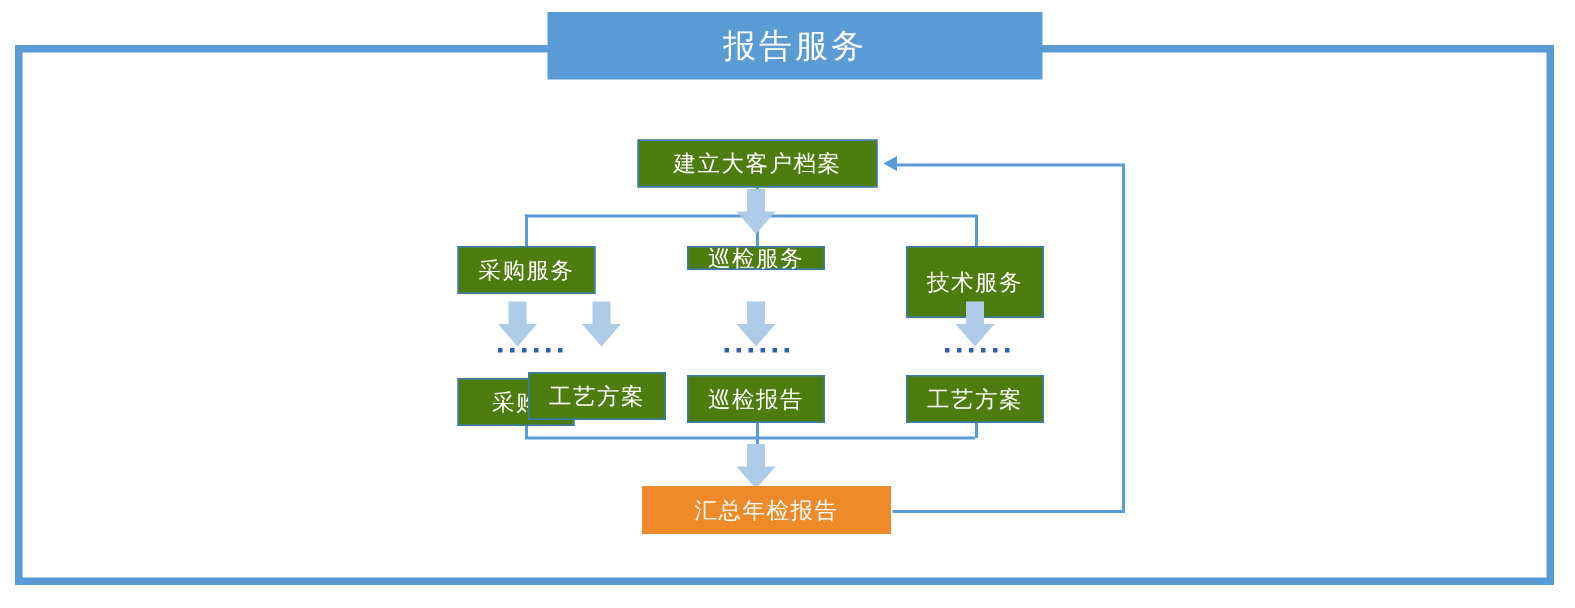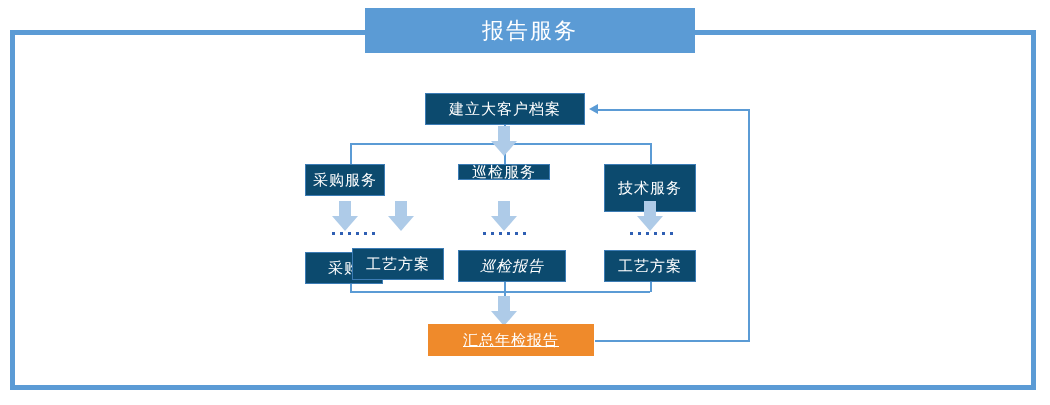--- a/index.html
+++ b/index.html
@@ -43,21 +43,21 @@
     justify-content: center;
     color: #ffffff;
     font-size: 22px;
     letter-spacing: 2px;
   }
 
   
   .node {
     position: absolute;
     box-sizing: border-box;
-    background: #0c4a6e;
+    background: #4d7c0f;
     border: 1px solid #3c7cb5;
     display: flex;
     align-items: center;
     justify-content: center;
     color: #ffffff;
     font-size: 15px;
     letter-spacing: 1px;
     white-space: nowrap;
   }
   .node.orange {
@@ -152,21 +152,21 @@
 
   <div class="line-thin v" style="left:504px; top:291px; height:6px;"></div>
 
   <div class="node" style="left:425px; top:93px; width:160px; height:32px;">建立大客户档案</div>
 
   <div class="block-arrow" style="left:491px; top:126px;">
     <div class="stem"></div>
       <div class="head"></div>
   </div>
 
-  <div class="node" style="left:305px; top:164px; width:80px; height:32px;">采购服务</div>
+  <div class="node" style="left:305px; top:164px; width:92px; height:32px;">采购服务</div>
   <div class="node" style="left:458px; top:164px; width:92px; height:16px;">巡检服务</div>
   <div class="node" style="left:604px; top:164px; width:92px; height:48px;">技术服务</div>
 
   <div class="block-arrow" style="left:332px; top:201px;">
     <div class="stem"></div>
       <div class="head"></div>
   </div>
   <div class="block-arrow" style="left:388px; top:201px;">
     <div class="stem"></div>
       <div class="head"></div>
@@ -200,23 +200,23 @@
     <i></i>
       <i></i>
       <i></i>
       <i></i>
       <i></i>
       <i></i>
   </div>
 
   <div class="node" style="left:305px; top:252px; width:78px; height:32px;">采购</div>
   <div class="node" style="left:352px; top:248px; width:92px; height:32px;">工艺方案</div>
-  <div class="node" style="left:458px; top:250px; width:108px; height:32px;font-style:italic;">巡检报告</div>
+  <div class="node" style="left:458px; top:250px; width:92px; height:32px;">巡检报告</div>
   <div class="node" style="left:604px; top:250px; width:92px; height:32px;">工艺方案</div>
 
   <div class="block-arrow" style="left:491px; top:296px;">
     <div class="stem"></div>
       <div class="head"></div>
   </div>
 
-  <div class="node orange" style="left:428px; top:324px; width:166px; height:32px;text-decoration:underline;">汇总年检报告</div>
+  <div class="node orange" style="left:428px; top:324px; width:166px; height:32px;">汇总年检报告</div>
 
 </div>
 
 </body></html>

